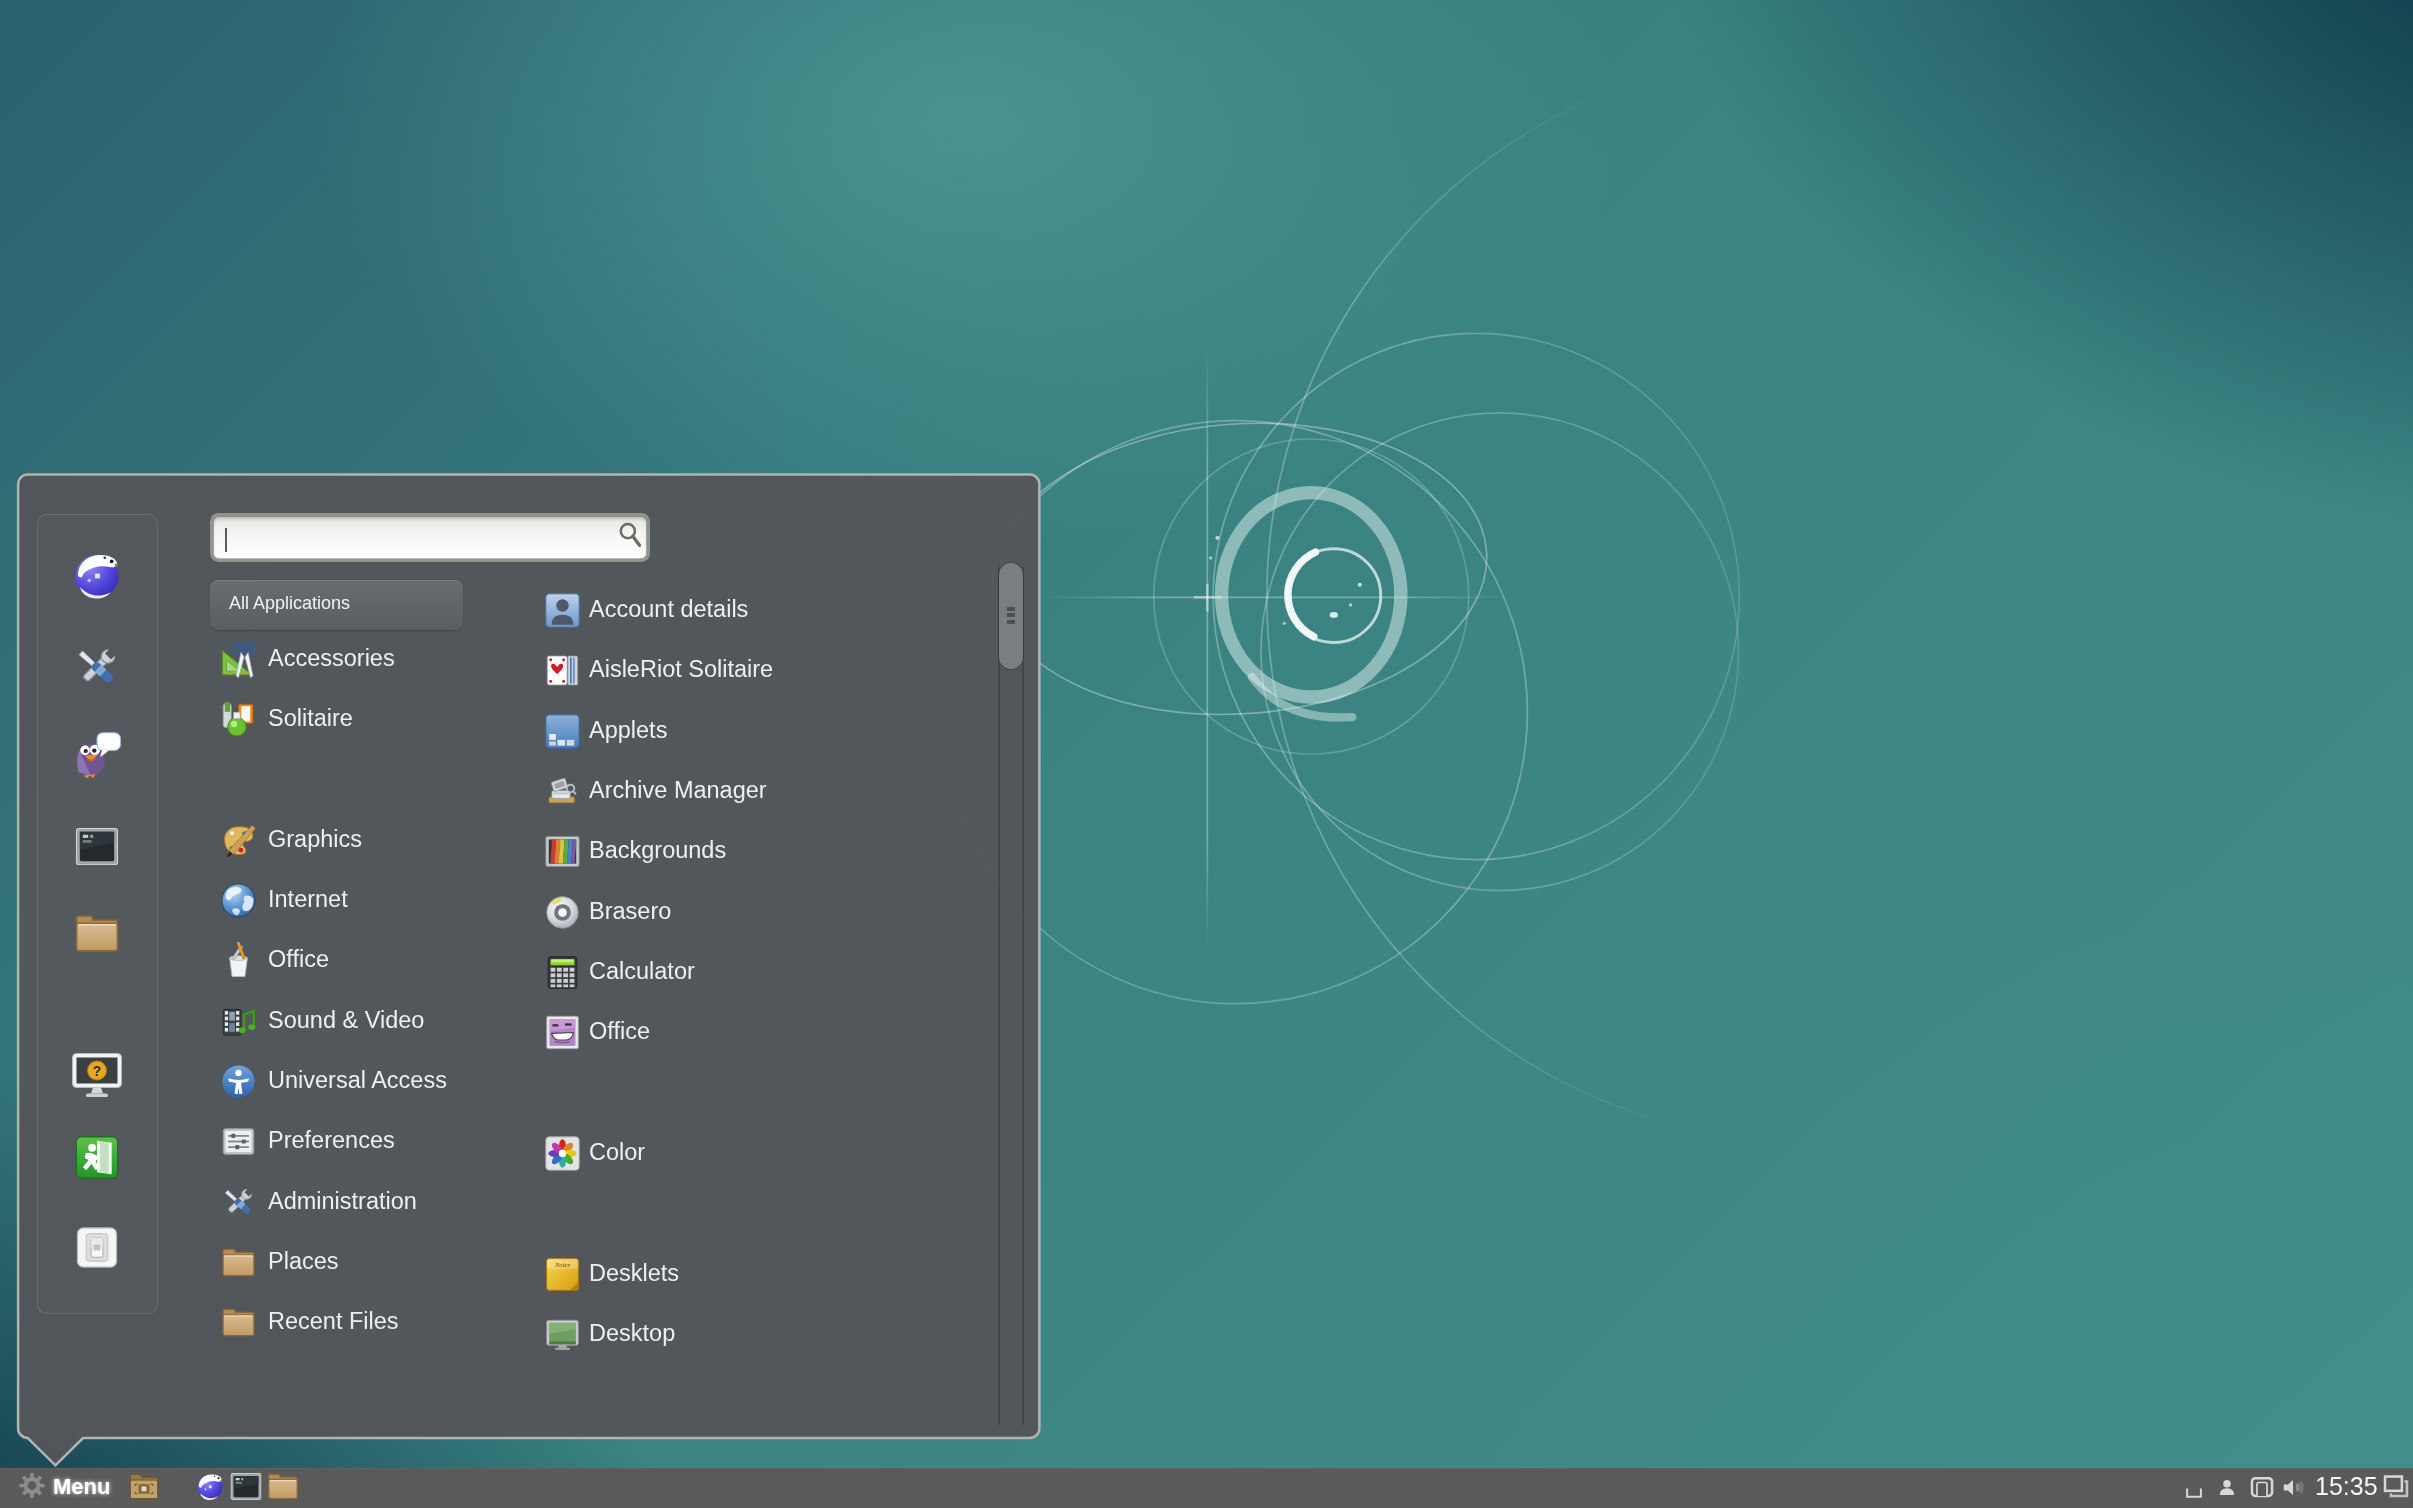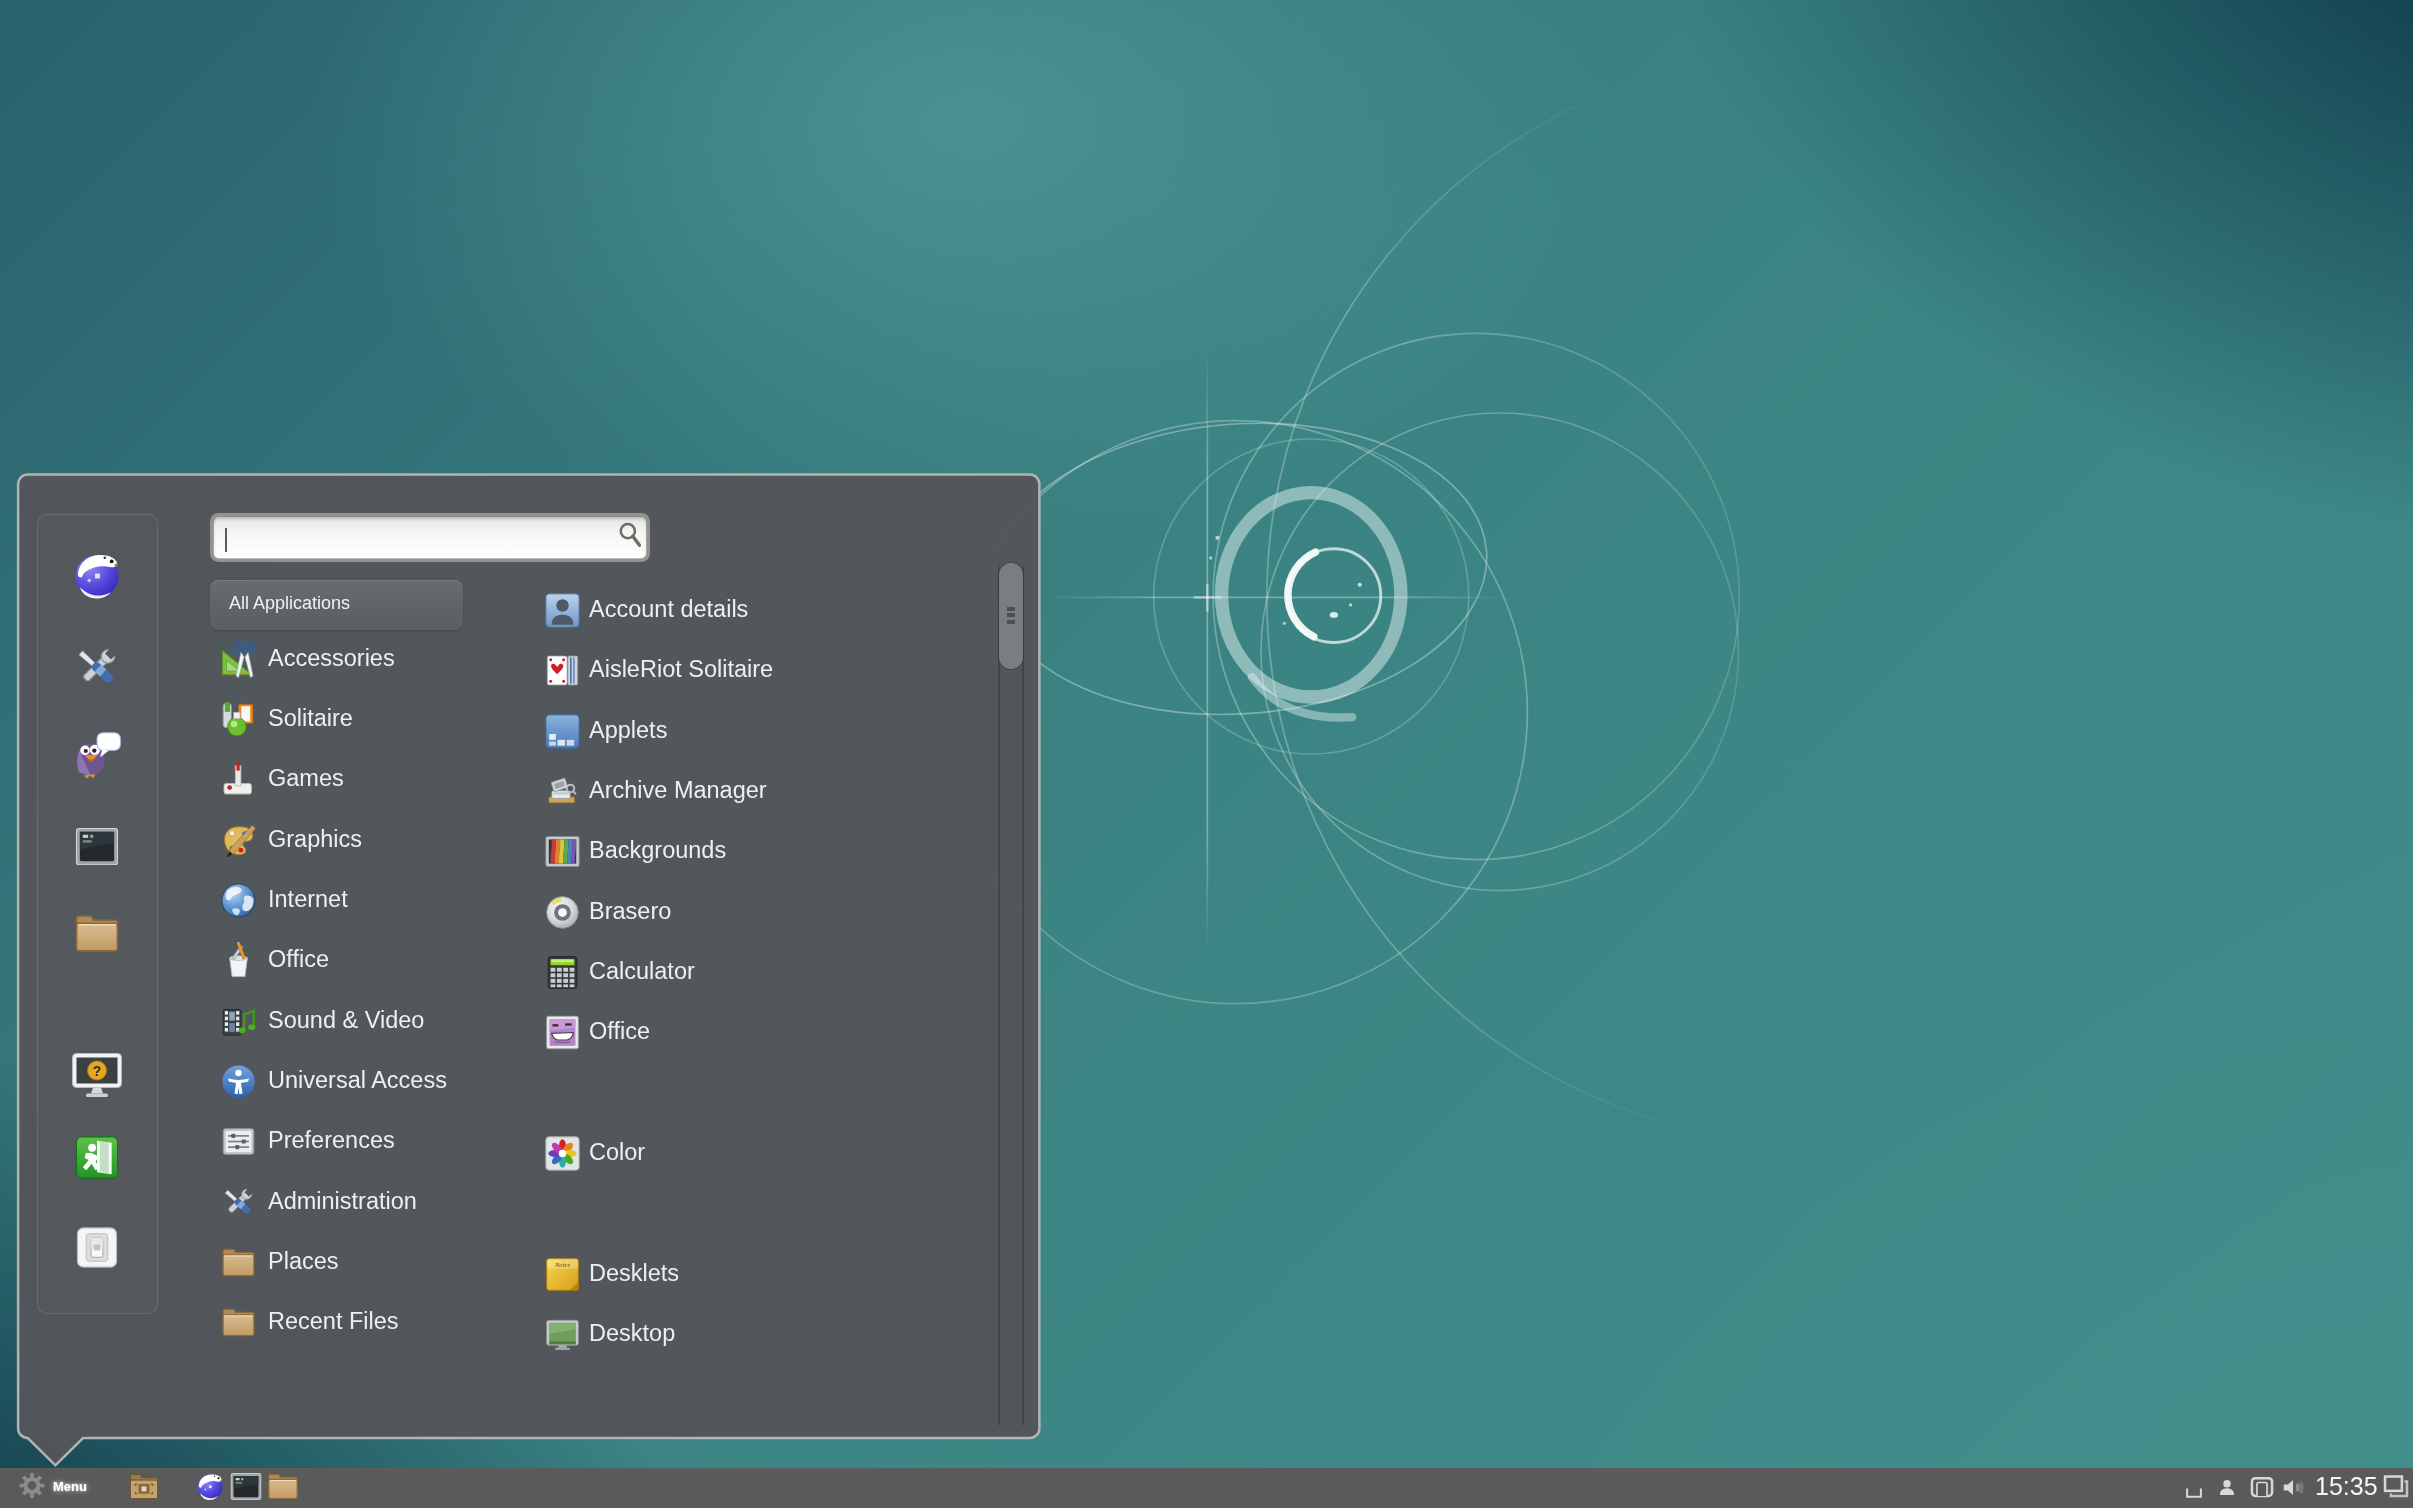--- a/index.html
+++ b/index.html
@@ -36,21 +36,21 @@
     border:1.7px solid rgba(195,200,203,0.18);box-sizing:border-box;background:rgba(255,255,255,0.015);}
   .fav{position:absolute;left:97px;transform:translate(-50%,-50%);}
   
   .sbline{position:absolute;top:567px;width:1.7px;height:858px;background:rgba(32,34,36,0.32);}
   #sbhandle{position:absolute;left:999px;top:563px;width:23.5px;height:106px;border-radius:11.7px;
     background:#7a7e81;box-shadow:0 0 0 0.8px rgba(40,43,45,0.45);}
   .sbdash{position:absolute;left:8.4px;width:7.5px;height:4.2px;background:#4c5052;}
   
   #panel{position:absolute;left:0;top:1468px;width:2413px;height:40px;background:#5a5a5a;
     box-shadow:inset 0 0.8px 0 rgba(255,255,255,0.05);}
-  #menulabel{position:absolute;left:53px;top:10px;color:#ffffff;font-size:13px;line-height:17.6px;font-weight:bold;
+  #menulabel{position:absolute;left:53px;top:10px;color:#ffffff;font-size:22px;line-height:17.6px;font-weight:bold;
     text-shadow:0 0 5px rgba(255,255,255,0.75),0 0 1.7px rgba(255,255,255,0.5);}
   #clock{position:absolute;left:2315px;top:5.9px;color:#f4f6f7;font-size:25px;line-height:25px;}
 </style>
 </head>
 <body>
 <div id="screen">
 
   <svg class="abs" style="left:0;top:0" width="2413" height="1508" viewBox="0 0 2880 1800">
     <defs>
       <radialGradient id="fadeC" gradientUnits="userSpaceOnUse" cx="1520" cy="760" r="780">
@@ -136,29 +136,20 @@
 <rect x="3.8260869565217392" y="2.8695652173913047" width="9.565217391304348" height="28.695652173913043" rx="3.347826086956522" fill="#d6dade" stroke="#9aa0a6" stroke-width="0.9565217391304348"></rect>
 <rect x="5.739130434782609" y="1.4347826086956523" width="6.217391304347826" height="11.478260869565219" fill="#57a82e"></rect>
 <rect x="22.0" y="3.8260869565217392" width="17.217391304347828" height="22.956521739130437" rx="1.9130434782608696" fill="#e88a20" stroke="#b06010" stroke-width="0.9565217391304348"></rect>
 <rect x="25.347826086956523" y="6.217391304347826" width="10.521739130434783" height="18.17391304347826" fill="#f6f7f8"></rect>
 <circle cx="20.086956521739133" cy="30.608695652173914" r="11.0" fill="#6cc02e" stroke="#3f8f10" stroke-width="1.1478260869565218"></circle>
 <circle cx="16.73913043478261" cy="27.26086956521739" r="3.8260869565217392" fill="#b4e88c"></circle>
 <rect x="16.26086956521739" y="13.391304347826088" width="7.6521739130434785" height="7.6521739130434785" fill="#f0f0f0" stroke="#aaa" stroke-width="0.7652173913043478"></rect>
         </svg></span>
       <span class="tx">Solitaire</span>
     </div>
-  <div class="catrow" style="top:749px">
-      <span class="ic" style="top:11.7px"><svg width="37" height="37" viewBox="0 0 44 44">
-<rect x="4.782608695652174" y="26.782608695652176" width="32.52173913043478" height="12.434782608695652" rx="2.391304347826087" fill="#f0f0ee" stroke="#b8b8b4" stroke-width="1.1478260869565218"></rect>
-<rect x="18.17391304347826" y="5.739130434782609" width="6.695652173913044" height="23.91304347826087" fill="#e8e8e6" stroke="#b8b8b4" stroke-width="0.9565217391304348"></rect>
-<rect x="19.608695652173914" y="1.9130434782608696" width="3.8260869565217392" height="9.565217391304348" fill="#cc1f1f"></rect>
-<circle cx="11.478260869565219" cy="31.565217391304348" r="2.8695652173913047" fill="#cc1f1f"></circle>
-        </svg></span>
-      <span class="tx">Games</span>
-    </div>
   <div class="catrow" style="top:810px">
       <span class="ic" style="top:11.7px"><svg width="37" height="37" viewBox="0 0 44 44">
 <path d="M 22.0 5.739130434782609 C 9.565217391304348 5.739130434782609 3.8260869565217392 14.347826086956522 5.739130434782609 24.869565217391305 C 7.6521739130434785 35.391304347826086 17.217391304347828 40.173913043478265 26.782608695652176 38.26086956521739 C 31.565217391304348 37.30434782608696 31.565217391304348 32.52173913043478 28.695652173913043 29.65217391304348 C 25.82608695652174 26.782608695652176 26.782608695652176 22.956521739130437 31.565217391304348 22.956521739130437 C 40.173913043478265 22.956521739130437 41.130434782608695 13.391304347826088 35.391304347826086 8.608695652173914 C 31.565217391304348 5.739130434782609 26.782608695652176 5.739130434782609 22.0 5.739130434782609 Z" fill="#e3b75e" stroke="#a8792a" stroke-width="1.1478260869565218"></path>
 <circle cx="14.347826086956522" cy="13.391304347826088" r="3.252173913043478" fill="#f5f0e0" stroke="#b09040" stroke-width="0.7652173913043478"></circle>
 <circle cx="29.65217391304348" cy="14.347826086956522" r="3.252173913043478" fill="#3f6fb0"></circle>
 <circle cx="14.347826086956522" cy="31.565217391304348" r="3.252173913043478" fill="#4aa82e"></circle>
 <circle cx="24.869565217391305" cy="33.47826086956522" r="2.8695652173913047" fill="#cc2222"></circle>
 <path d="M 38.26086956521739 3.8260869565217392 L 13.391304347826088 30.608695652173914 L 7.6521739130434785 40.173913043478265 L 9.565217391304348 42.08695652173913 L 19.130434782608695 35.391304347826086 L 42.08695652173913 7.6521739130434785 Z" fill="#caa05a" stroke="#8f6f30" stroke-width="0.7652173913043478"></path>
 <path d="M 7.6521739130434785 40.173913043478265 L 9.565217391304348 42.08695652173913 L 15.304347826086957 38.26086956521739 L 11.478260869565219 34.434782608695656 Z" fill="#2a2a2a"></path>
         </svg></span>

